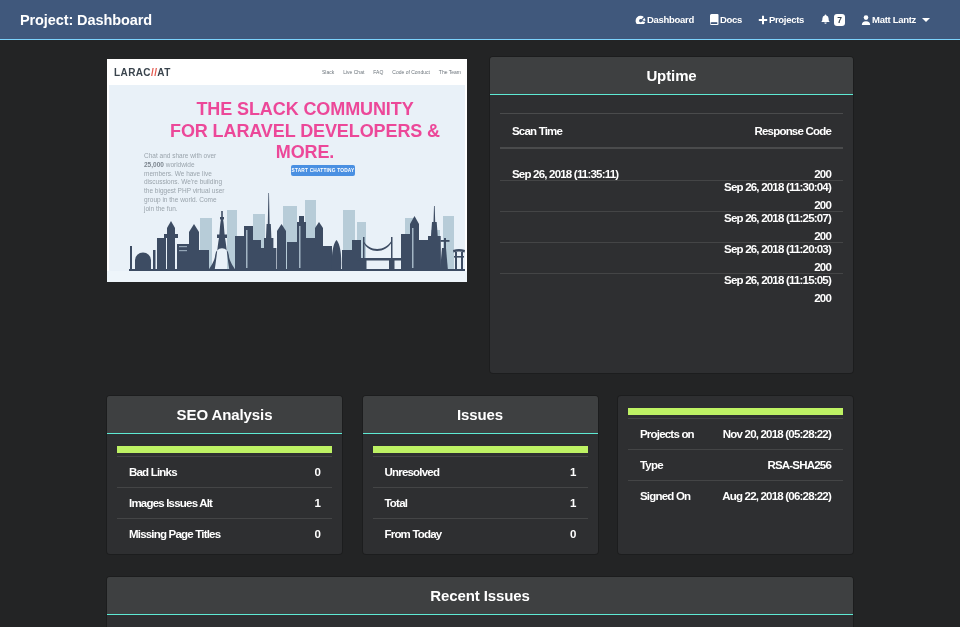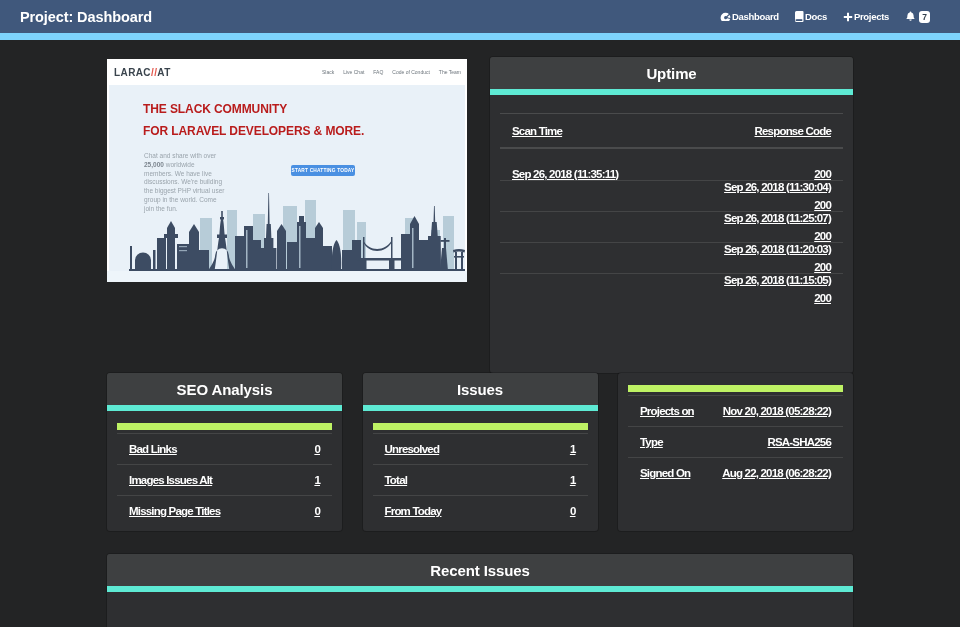--- a/index.html
+++ b/index.html
@@ -4,65 +4,65 @@
 <style>
   * { margin:0; padding:0; box-sizing:border-box; }
   html,body { width:960px; height:627px; overflow:hidden; }
   body {
     background:#232425;
     font-family:"Liberation Sans","DejaVu Sans",sans-serif;
     -webkit-font-smoothing:antialiased;
   }
   
   .navbar {
-    height:40px; background:#40587c; border-bottom:7px solid #7dd3fc;
+    height:40px; background:#40587c; border-bottom:1px solid #7dd3fc;
     display:flex; align-items:center; justify-content:space-between;
     padding:0 22px 0 20px; color:#fff;
   }
   .brand { font-size:14.5px; font-weight:700; letter-spacing:-0.1px; }
   .nav-right { display:flex; align-items:center; height:100%; }
   .nav-item {
     display:flex; align-items:center; gap:1px; padding:0 8px; height:100%;
     color:#fff; font-size:9.5px; font-weight:700; letter-spacing:-0.3px; cursor:pointer;
   }
   .nav-item svg { display:block; }
   .badge {
     background:#fff; color:#33404d; font-size:8.5px; font-weight:700;
     border-radius:3px; min-width:11px; height:12px; line-height:12px;
     padding:0 2px; text-align:center; display:inline-block; margin-left:2px;
   }
   .caret { width:0; height:0; border-left:4px solid transparent; border-right:4px solid transparent; border-top:4px solid #fff; margin-left:5px; }
 
   
   .container { width:746px; margin:0 auto; }
   .row1 { margin-top:17px; display:flex; justify-content:space-between; align-items:flex-start; }
-  .row2 { display:flex; justify-content:space-between; align-items:flex-start; }
+  .row2 { margin-top:23px; display:flex; justify-content:space-between; align-items:flex-start; }
   .row3 { margin-top:23px; }
 
   
   .panel { background:#2e2f31; border-radius:3px; box-shadow:0 0 0 1px rgba(0,0,0,0.18); }
   .panel-heading {
-    height:38px; background:#3e4041; border-bottom:6px solid #5eead4;
+    height:38px; background:#3e4041; border-bottom:1px solid #5eead4;
     border-radius:3px 3px 0 0; display:flex; align-items:center; justify-content:center;
   }
   .panel-title { color:#fff; font-size:15px; font-weight:700; letter-spacing:-0.1px; }
   .panel-body { padding:10px; }
 
   
   .uptime-panel { width:363px; height:316px; }
   .uptime-number {
     margin-top:4px; height:48px; line-height:48px; text-align:center;
     font-size:35px; font-weight:400; color:#4a90e2; letter-spacing:-1.6px;
   }
   .scan-table { margin-top:8px; border-top:1px solid #4a4b4c; }
   .scan-head {
     height:35px; border-bottom:2px solid #4a4b4c;
     display:flex; align-items:center; justify-content:space-between; padding:0 12px;
   }
-  .cell { color:#fff; font-size:11.5px; font-weight:700; letter-spacing:-0.8px;text-decoration:underline; }
+  .cell { color:#fff; font-size:11.5px; font-weight:700; letter-spacing:-0.8px; }
   .scan-row { height:31px; display:flex; align-items:flex-end; justify-content:space-between; padding:0 12px; }
   .scan-row + .scan-row { border-top:1px solid #444546;flex-direction:column; }
 
   
   .mini-panel { width:235px; height:158px; }
   .mini-table { margin-top:2px; border-top:7px solid #bef264; padding-top:3px; }
   .mini-row {
     height:31px; border-top:1px solid #444546;
     display:flex; align-items:center; justify-content:space-between; padding:0 12px;
   }
@@ -77,21 +77,21 @@
   .site-header {
     height:26px; background:#fff; display:flex; align-items:center;
     justify-content:space-between; padding:0 6px 0 7px; position:relative; z-index:3;
   }
   .site-logo { font-size:10px; font-weight:700; color:#3a444d; letter-spacing:0.4px; }
   .site-logo .slash { color:#e2574c; }
   .site-nav { display:flex; gap:9px; }
   .site-nav span { font-size:5px; color:#6d757c; }
   .hero { position:absolute; left:2px; right:2px; top:26px; height:186px; background:#e9f1f8; z-index:1; }
   .hero-strip { position:absolute; left:0; right:0; top:212px; height:11px; background:#eef5fa; z-index:0; }
-  .hero-h1 { position:absolute; left:36px; top:40px; font-size:12px; line-height:21.5px; font-weight:700; color:#b91c1c; letter-spacing:-0.1px; z-index:3; }
+  .hero-h1 { position:absolute; left:36px; top:40px; font-size:18px; line-height:21.5px; font-weight:700; color:#ec4899; letter-spacing:-0.1px; z-index:3;text-align:center; }
   .hero-para { position:absolute; left:37px; top:93px; font-size:6.5px; line-height:8.8px; color:#9aa4ac; z-index:3; }
   .hero-para b { color:#7d868f; }
   .hero-btn {
     position:absolute; left:184px; top:106px; width:64px; height:11px; white-space:nowrap; background:#4a90e2;
     border-radius:2px; color:#fff; font-size:4.8px; font-weight:700; letter-spacing:0.2px;
     display:flex; align-items:center; justify-content:center; z-index:3;
   }
   .skyline { position:absolute; left:0; bottom:11px; z-index:2; }
 </style>
 </head>
@@ -131,20 +131,30 @@
 
     <div class="nav-item">
       <span>
         <svg width="11" height="11" viewBox="0 0 11 11">
           <path fill="#fff" d="M5.5 0.4 a0.8 0.8 0 0 1 0.8 0.8 v0.3 a3.1 3.1 0 0 1 2.3 3 c0 2.2 0.6 3 1.2 3.5 h-8.6 c0.6 -0.5 1.2 -1.3 1.2 -3.5 a3.1 3.1 0 0 1 2.3 -3 v-0.3 a0.8 0.8 0 0 1 0.8 -0.8 Z M4.3 8.6 h2.4 a1.2 1.2 0 0 1 -2.4 0 Z"></path>
         </svg>
       </span>
       <span class="badge">7</span>
     </div>
 
+    <div class="nav-item">
+      <span>
+        <svg width="10" height="10" viewBox="0 0 10 10">
+          <circle fill="#fff" cx="5" cy="2.6" r="2.3"></circle>
+          <path fill="#fff" d="M0.8 10 a4.2 3.8 0 0 1 8.4 0 Z"></path>
+        </svg>
+      </span>
+      <span>Matt Lantz</span>
+      <span class="caret"></span>
+    </div>
 
   </div>
 </nav>
 
 <div class="container">
 
   <div class="row1">
 
     <div class="site-card">
       <div class="hero"></div>

